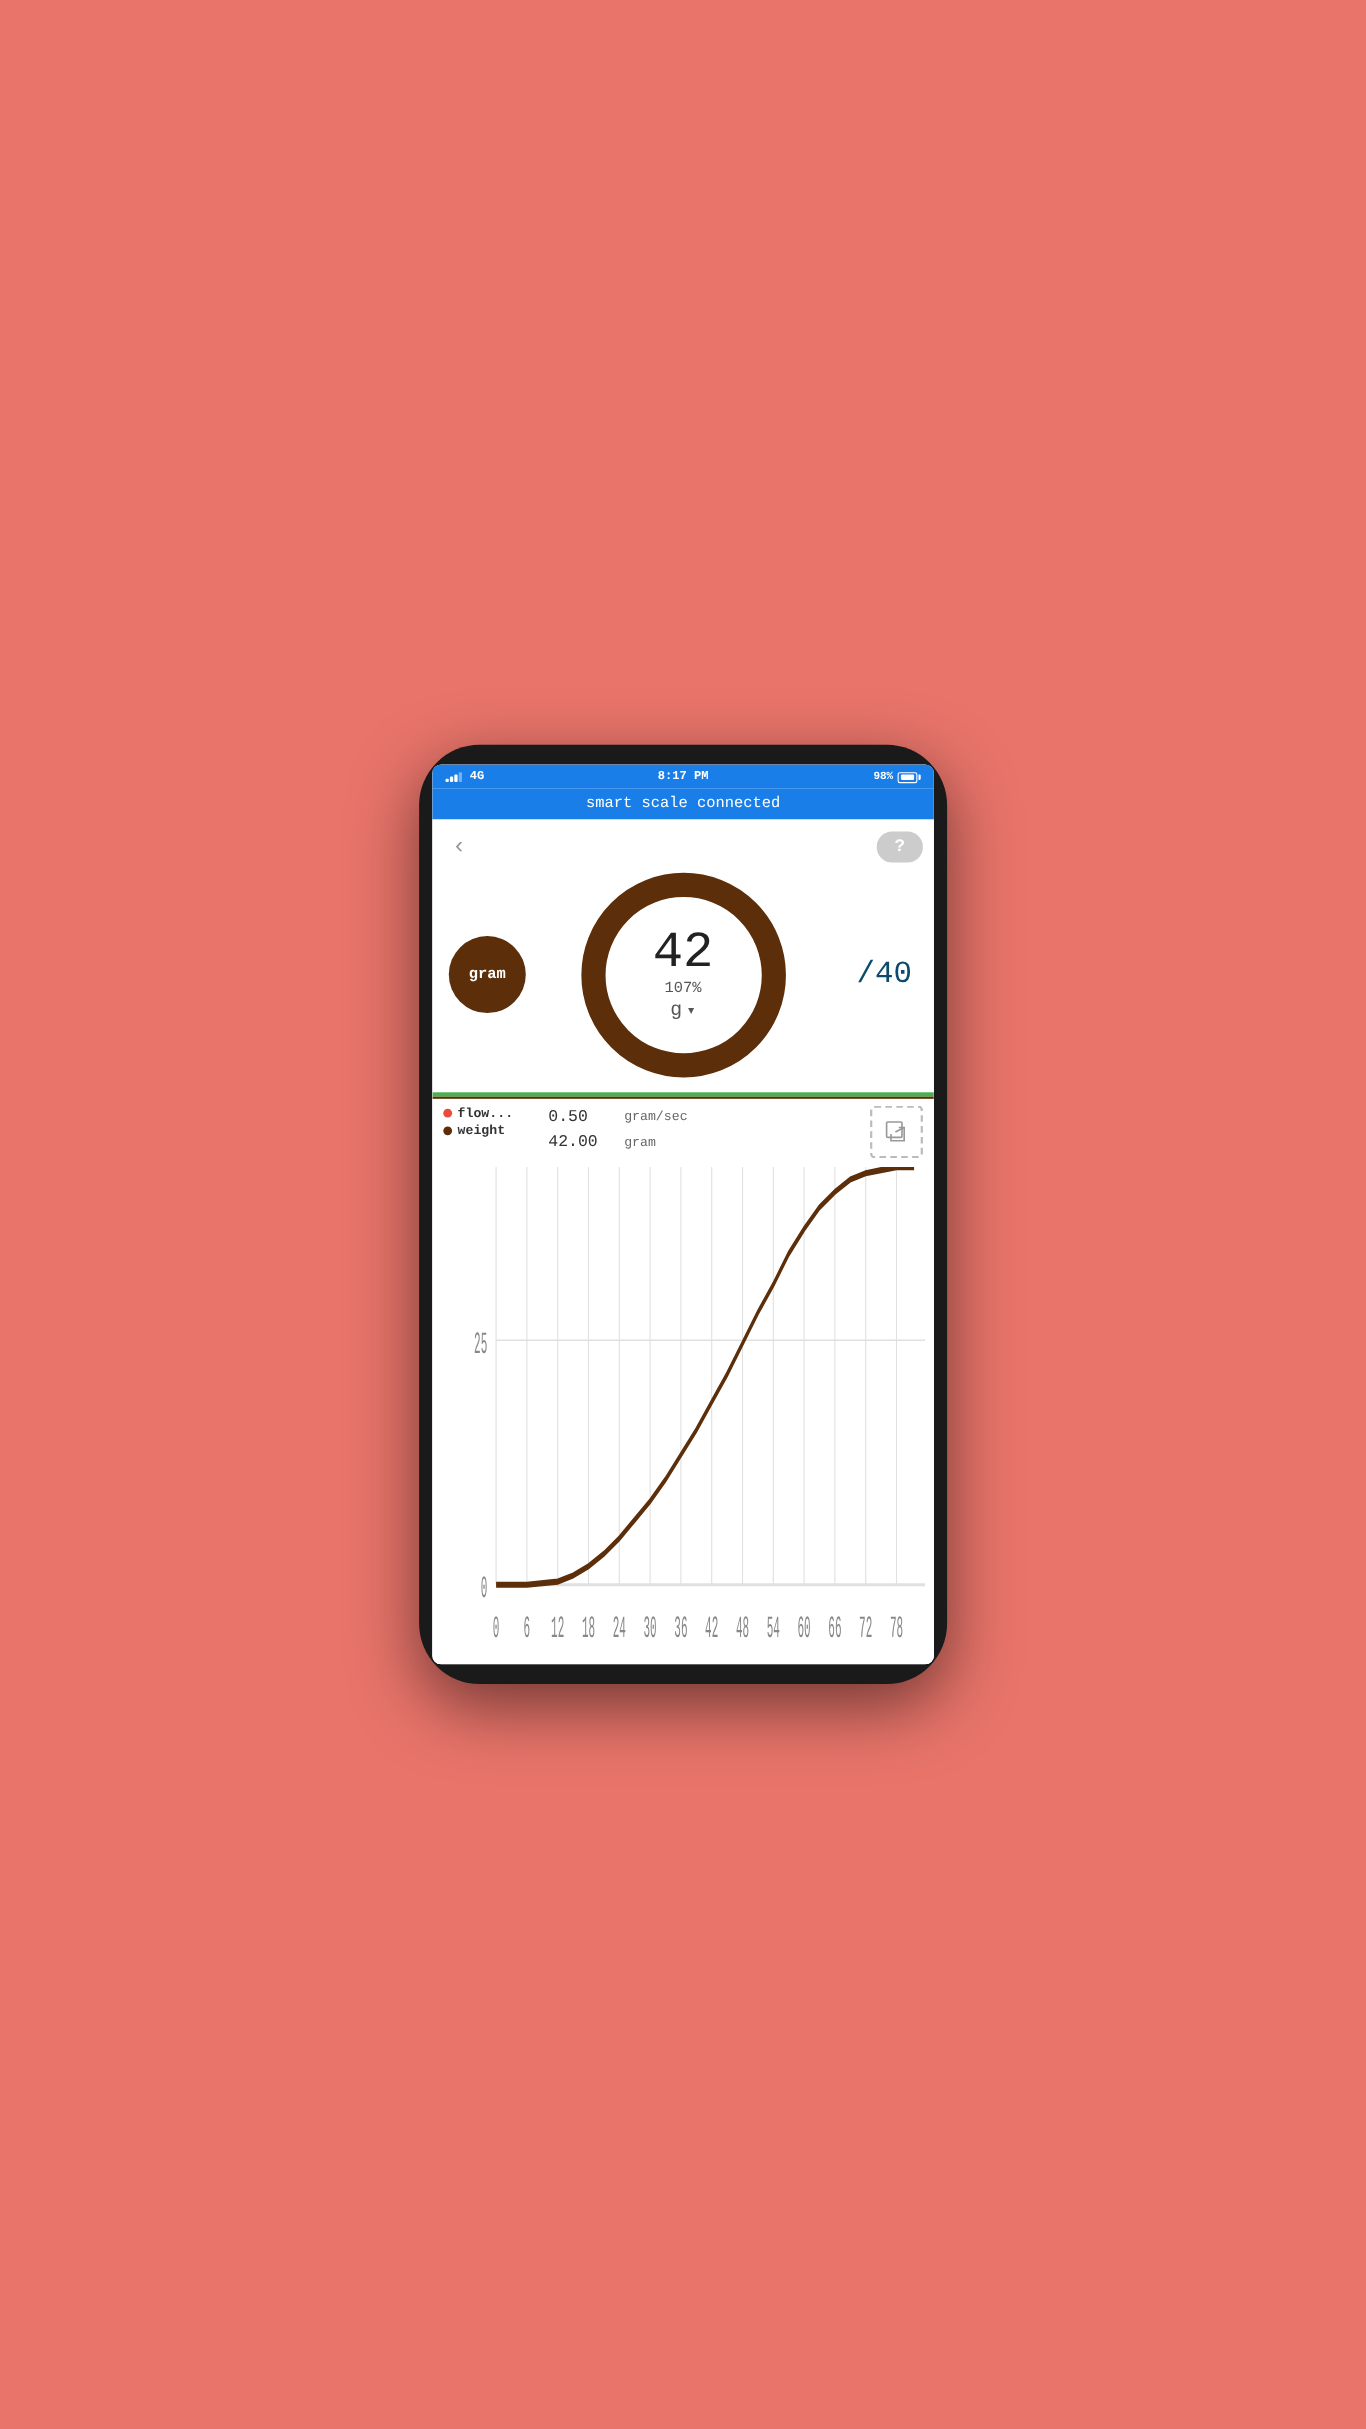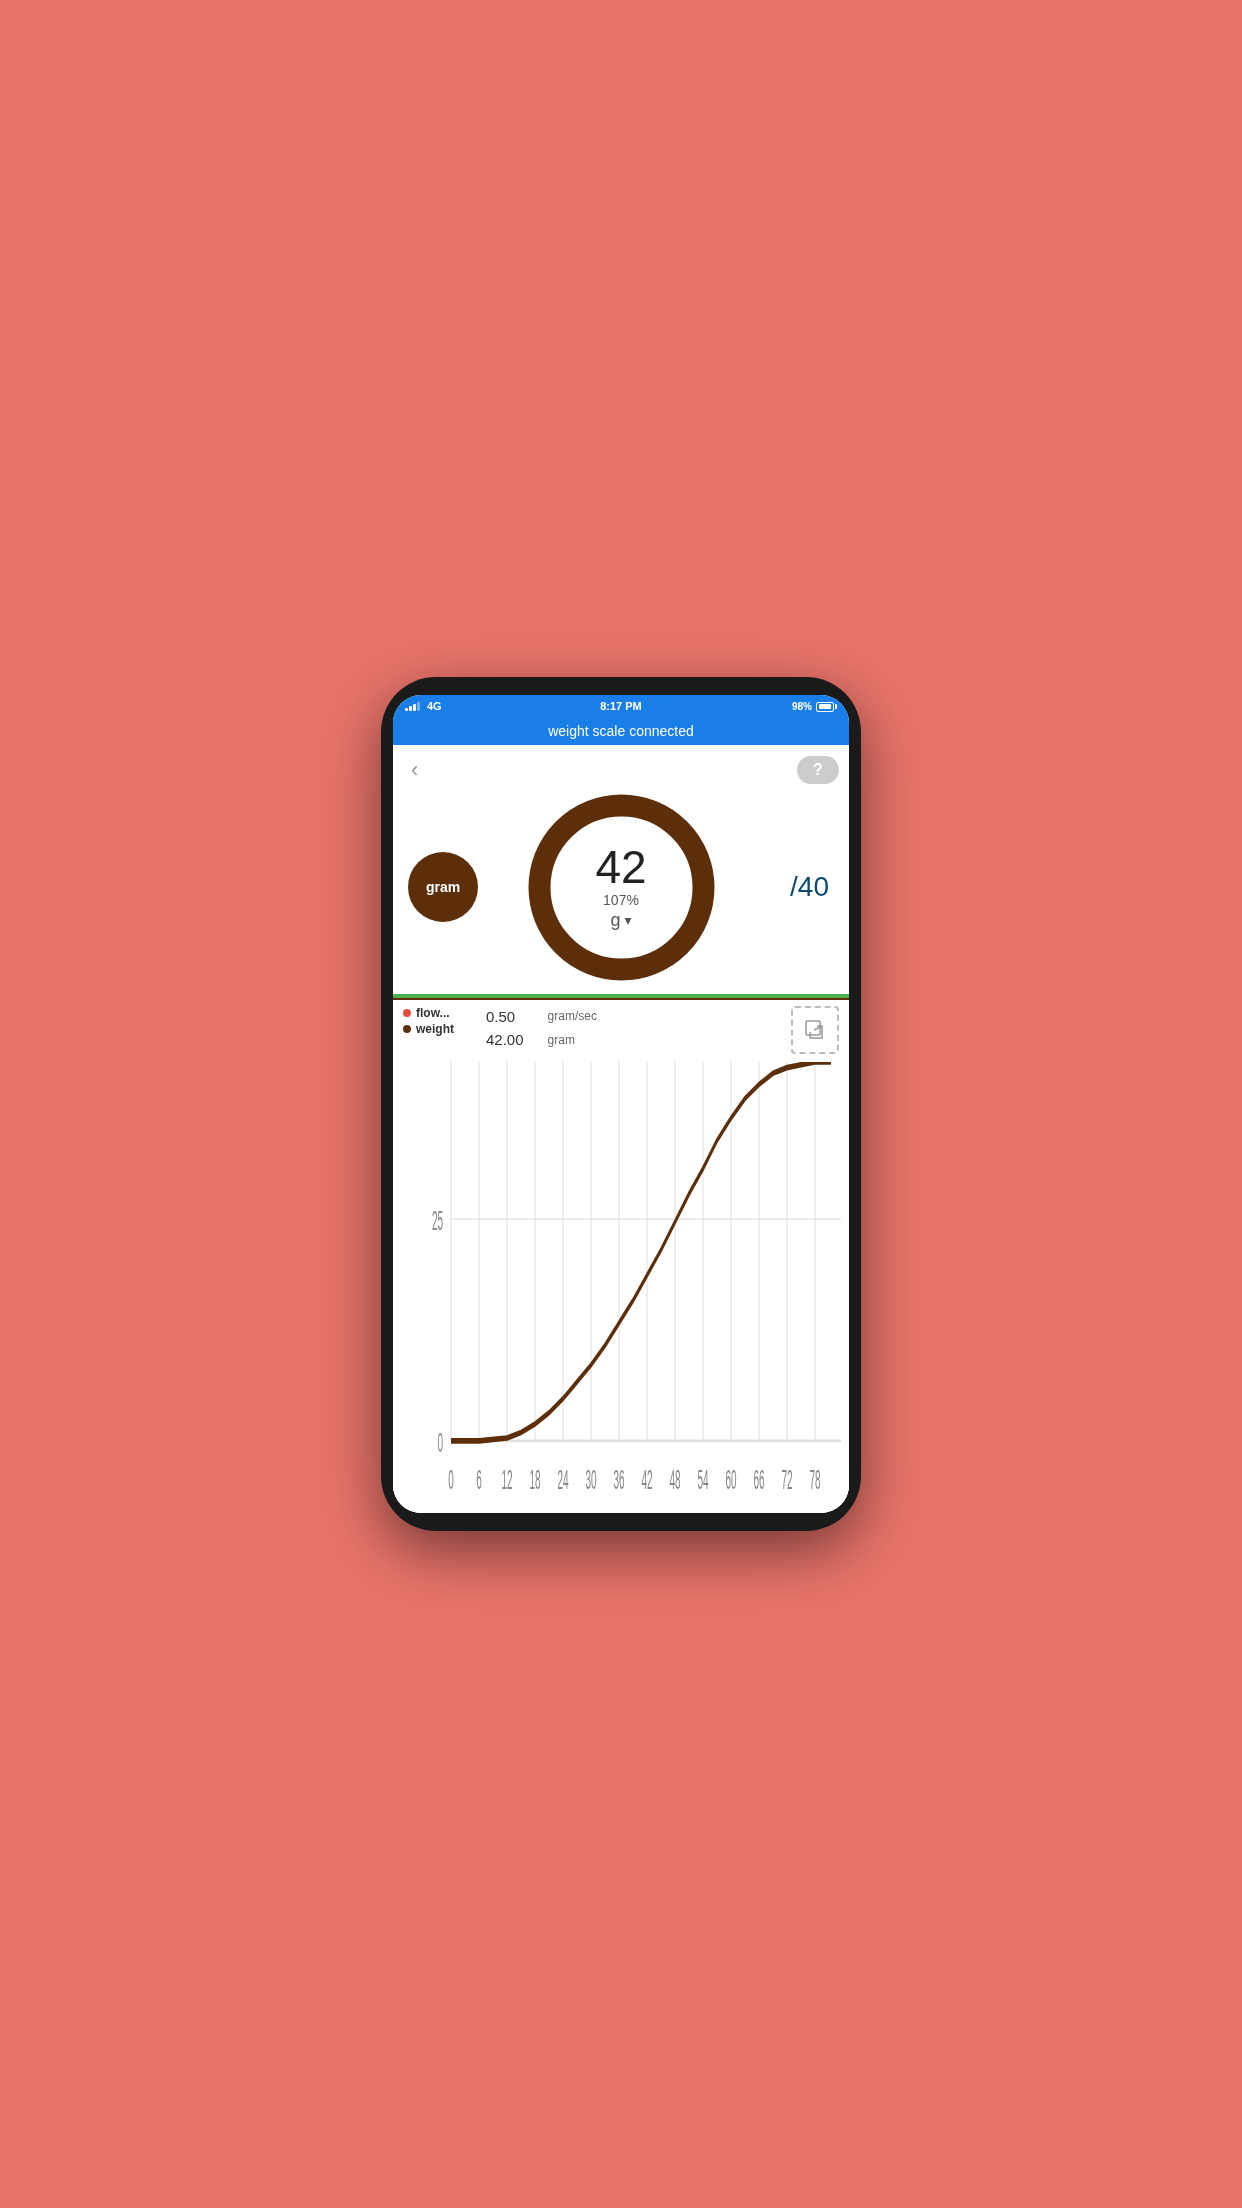--- a/index.html
+++ b/index.html
@@ -17,24 +17,25 @@
       background: #1a1a1a;
       border-radius: 55px;
       padding: 18px 12px;
       position: relative;
       box-shadow: 0 20px 60px rgba(0,0,0,0.5);
     }
     .phone-screen {
       width: 100%;
       height: 100%;
       background: #fff;
-      border-radius: 28px;
+      border-radius: 8px;
       overflow: hidden;
       display: flex;
       flex-direction: column;
+      font-family: Liberation Mono, monospace;
     }
     
     .status-bar {
       background: #1a7ee8;
       color: white;
       font-size: 11px;
       font-weight: 600;
       display: flex;
       align-items: center;
       justify-content: space-between;
@@ -369,21 +370,21 @@
         <div class="battery-icon">
           <div class="battery-body">
             <div class="battery-fill" style="width:95%"></div>
           </div>
           <div class="battery-tip"></div>
         </div>
       </div>
     </div>
 
     <div class="app-header">
-      <span>weight scale connected</span>
+      <span>smart scale connected</span>
     </div>
 
     <div class="main-content">
 
       <div class="top-section">
         <div class="nav-row">
           <span class="back-btn">‹</span>
           <div class="help-btn">?</div>
         </div>
 

